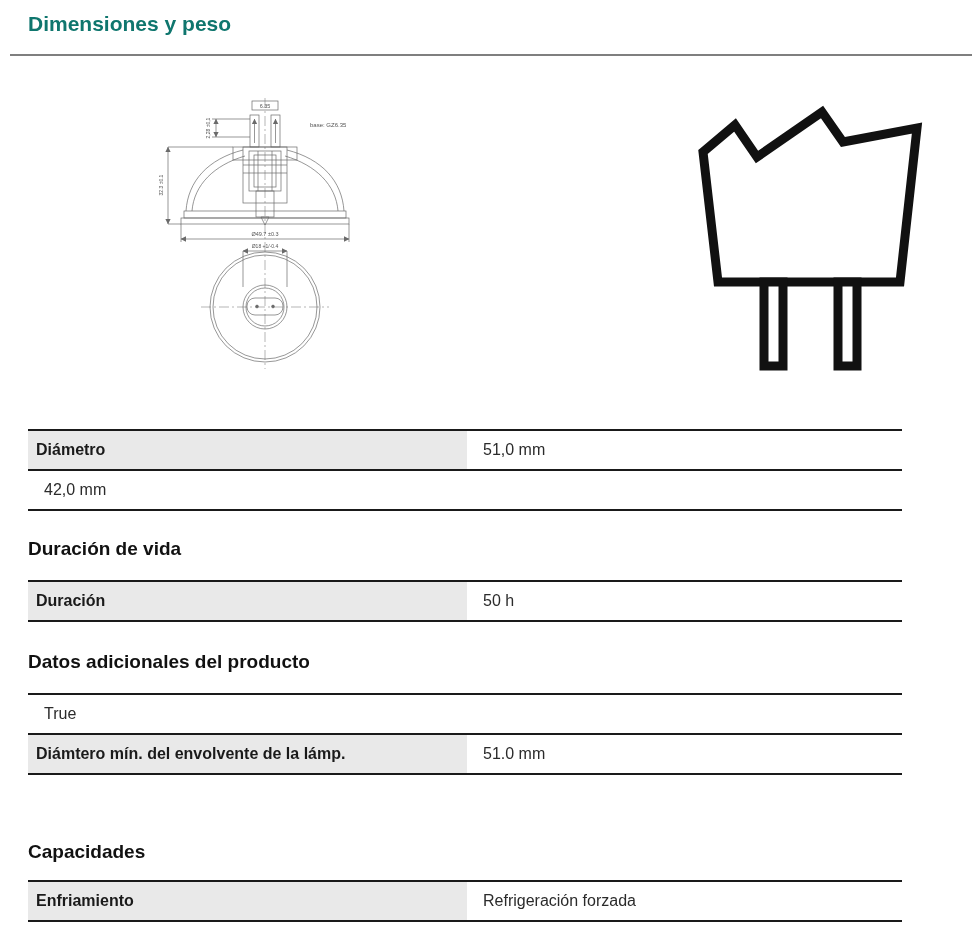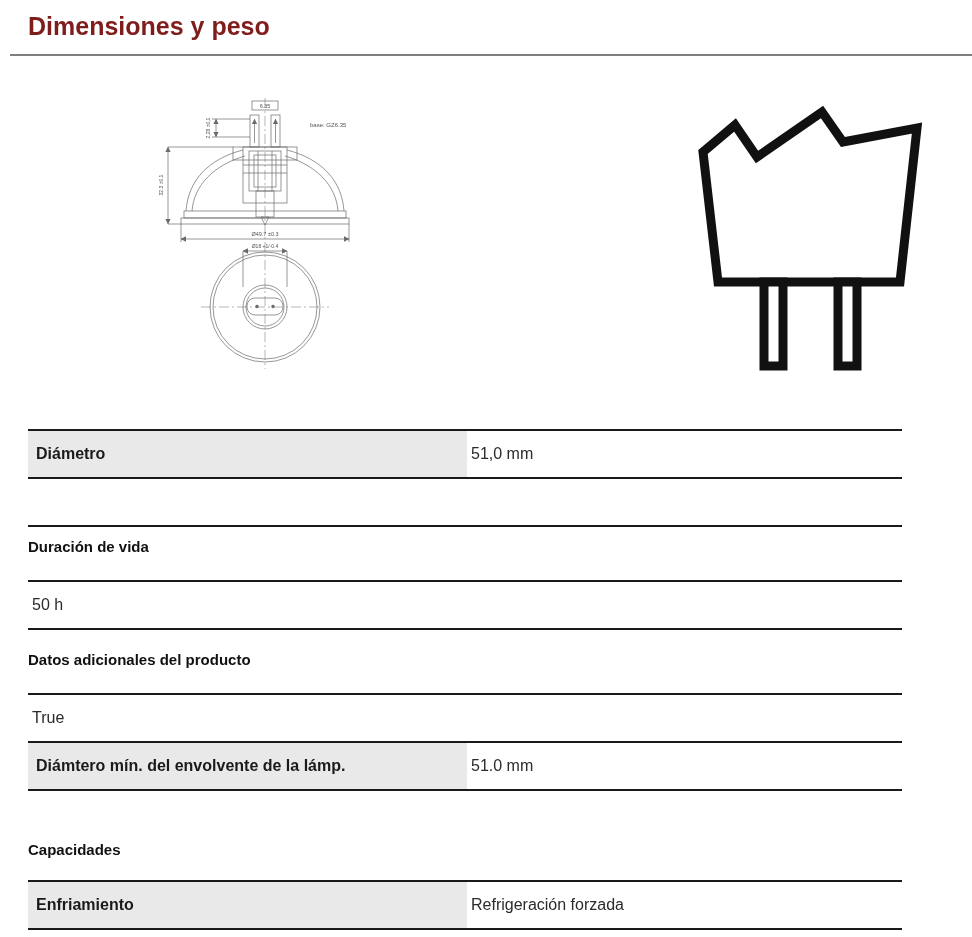--- a/index.html
+++ b/index.html
@@ -6,53 +6,53 @@
   html, body { background: #ffffff; }
   body {
     width: 972px; height: 937px;
     position: relative;
     font-family: "Liberation Sans", "DejaVu Sans", sans-serif;
     color: #1a1a1a;
     overflow: hidden;
   }
   .page-title {
     position: absolute; left: 28px; top: 12px;
-    font-size: 25px; font-weight: bold; color: #7f1d1d;
+    font-size: 21px; font-weight: bold; color: #0f766e;
   }
   .title-rule {
     position: absolute; left: 10px; top: 54px; width: 962px; height: 2px;
     background: #7f7f7f;
   }
   .section-heading {
     position: absolute; left: 28px;
-    font-size: 15px; font-weight: bold; color: #111;
+    font-size: 19px; font-weight: bold; color: #111;
   }
   .tech-drawing { position: absolute; left: 148px; top: 93px; }
   .pictogram { position: absolute; left: 690px; top: 105px; }
 
   .spec-table {
     position: absolute; left: 28px; width: 874px;
     border-top: 2px solid #1a1a1a;
     font-size: 16px;
   }
   .spec-row {
-    display: flex; height: 48px; align-items: center;
+    display: flex; height: 40px; align-items: center;
     border-bottom: 2px solid #1a1a1a;
   }
   .spec-label {
     width: 439px; height: 100%;
     background: #e9e9e9;
     font-weight: bold; color: #1a1a1a;
     display: flex; align-items: center;
     padding-left: 8px;
   }
   .spec-value {
     flex: 1; height: 100%;
     display: flex; align-items: center;
-    padding-left: 4px;
+    padding-left: 16px;
     color: #2b2b2b; font-weight: normal;
   }
   svg text { font-family: "Liberation Sans", "DejaVu Sans", sans-serif; }
 </style>
 </head>
 <body>
 
 <div class="page-title">Dimensiones y peso</div>
 <div class="title-rule"></div>
 
@@ -139,26 +139,28 @@
     </g>
   </svg>
 </div>
 
 <div class="spec-table" style="top:429px">
   <div class="spec-row">
     <div class="spec-label">Diámetro</div>
     <div class="spec-value">51,0 mm</div>
   </div>
   <div class="spec-row">
+    <div class="spec-value">42,0 mm</div>
   </div>
 </div>
 
 <div class="section-heading" style="top:538px">Duración de vida</div>
 <div class="spec-table" style="top:580px">
   <div class="spec-row">
+    <div class="spec-label">Duración</div>
     <div class="spec-value">50 h</div>
   </div>
 </div>
 
 <div class="section-heading" style="top:651px">Datos adicionales del producto</div>
 <div class="spec-table" style="top:693px">
   <div class="spec-row">
     <div class="spec-value">True</div>
   </div>
   <div class="spec-row">

